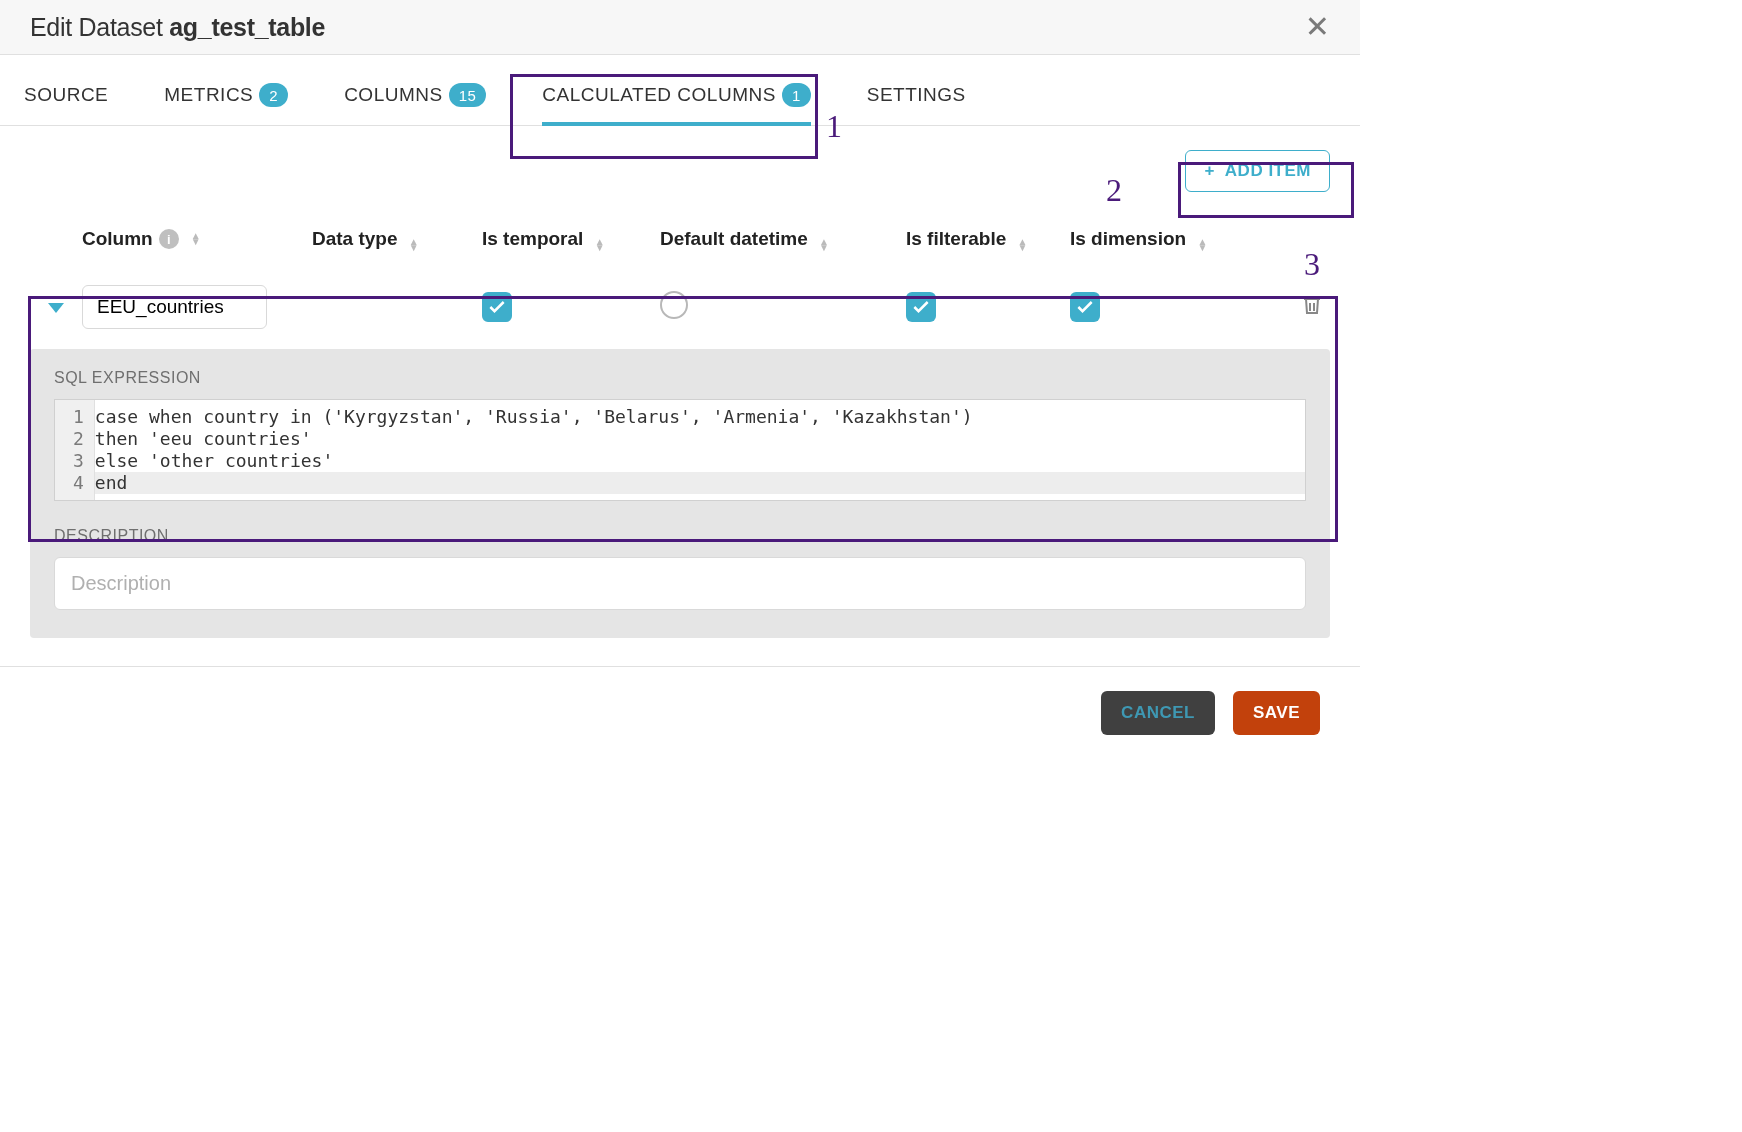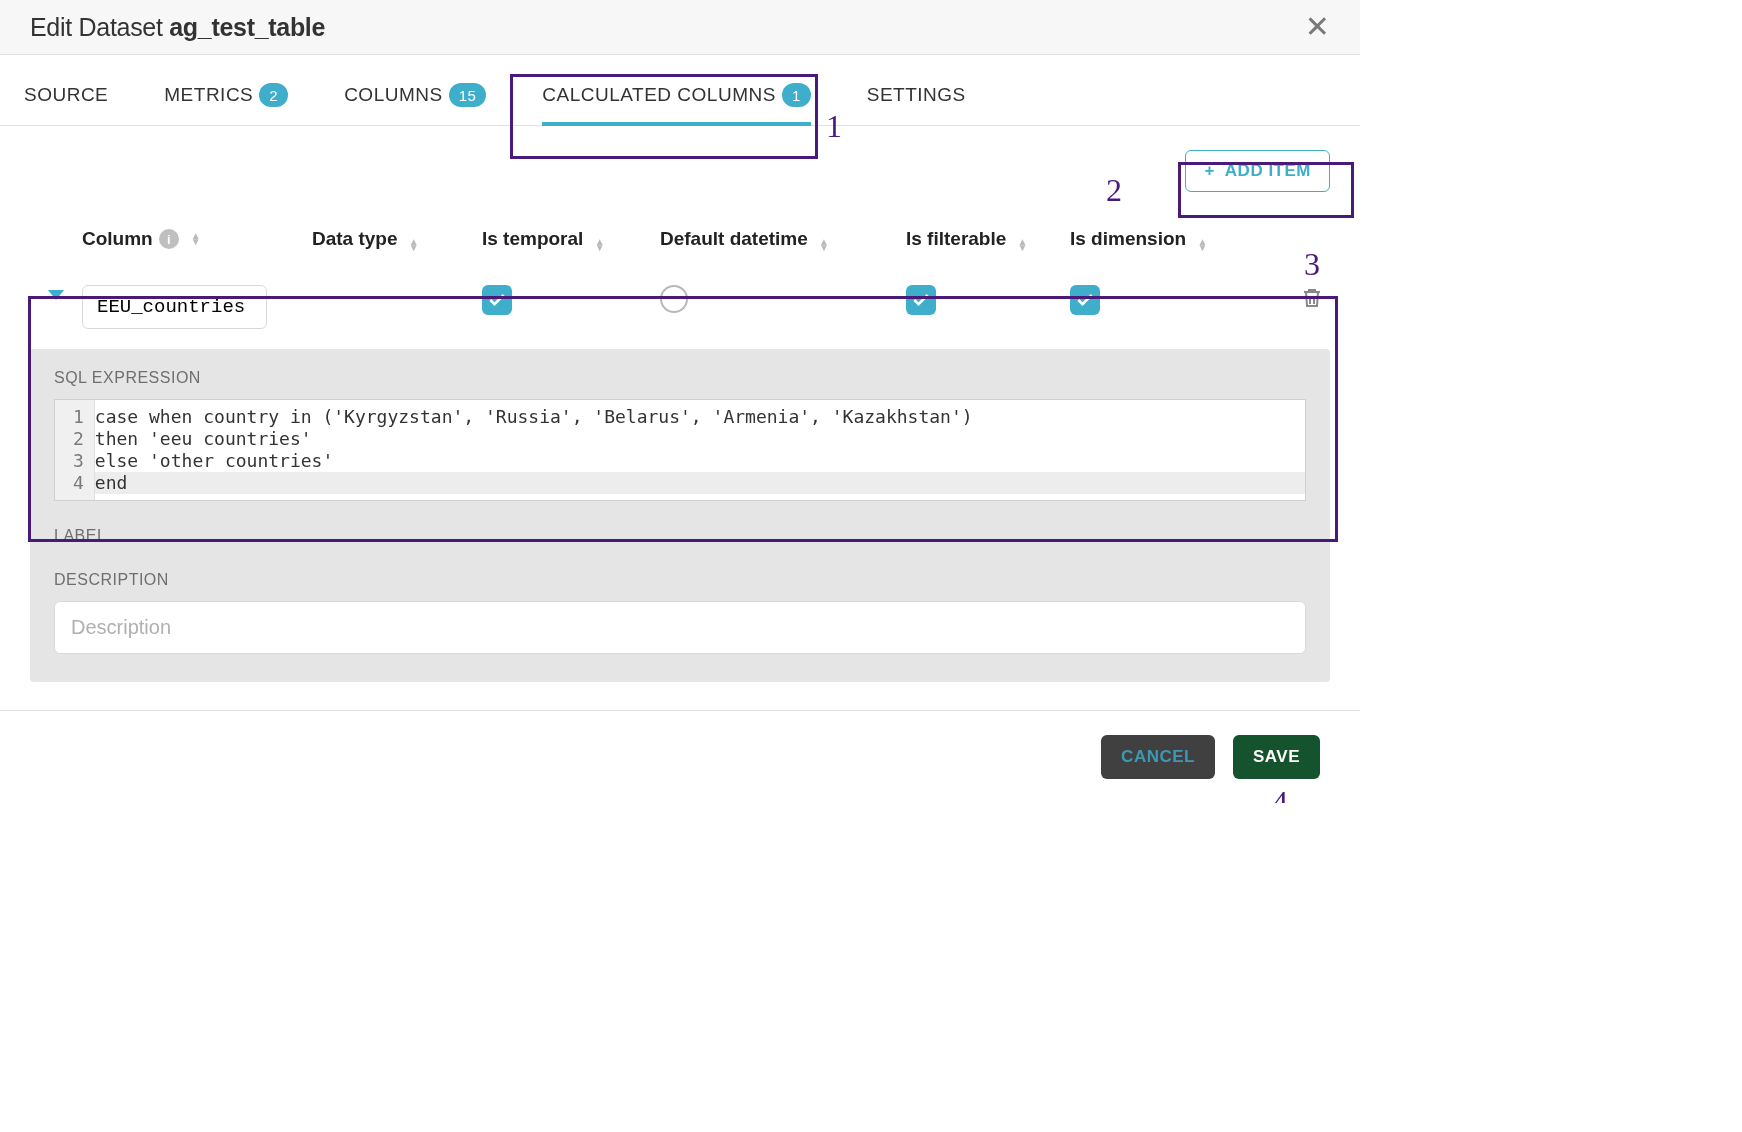--- a/index.html
+++ b/index.html
@@ -117,23 +117,22 @@
   }
   .info-ic {
     display:inline-flex;
     width:20px;height:20px;border-radius:50%;
     background:#bfbfbf;color:#fff;
     align-items:center;justify-content:center;
     font-size:13px;font-weight:700;
   }
   .row {
     display: flex;
-    align-items: flex-start;
+    align-items: center;
     padding: 16px 0;
-    font-family: Liberation Mono, monospace;
   }
   .caret-down {
     width:0;height:0;
     border-left:8px solid transparent;
     border-right:8px solid transparent;
     border-top:10px solid #3eaecb;
     display:inline-block;
   }
   .name-input {
     border: 1px solid #d9d9d9;
@@ -214,21 +213,21 @@
   .btn {
     border:none;
     border-radius:6px;
     padding: 12px 20px;
     font-size:17px;
     font-weight:600;
     letter-spacing:0.5px;
     cursor:pointer;
   }
   .btn-cancel { background:#404040; color:#3e98b3; }
-  .btn-save { background:#14532d; color:#fff; }
+  .btn-save { background:#c2410c; color:#fff; }
   
   .annot {
     position: absolute;
     border: 3px solid #4a1a7a;
     pointer-events: none;
   }
   .annot-num {
     position: absolute;
     color: #4a1a7a;
     font-family: "Times New Roman", serif;
@@ -361,21 +360,20 @@
         </div>
         <div class="code-lines">
           <div class="active-line" style="top:72px;"></div>
           <div>case when country in ('Kyrgyzstan', 'Russia', 'Belarus', 'Armenia', 'Kazakhstan')</div>
           <div>then 'eeu countries'</div>
           <div>else 'other countries'</div>
           <div style="position:relative;">end</div>
         </div>
       </div>
 
-      <div class="panel-label" style="margin-top:26px;">LABEL</div>
 
       <div class="panel-label" style="margin-top:26px;">DESCRIPTION</div>
       <input class="text-input" placeholder="Description" style="">
     </div>
 
   </div>
 
   <div class="footer">
     <button class="btn btn-cancel">CANCEL</button>
     <button class="btn btn-save">SAVE</button>

